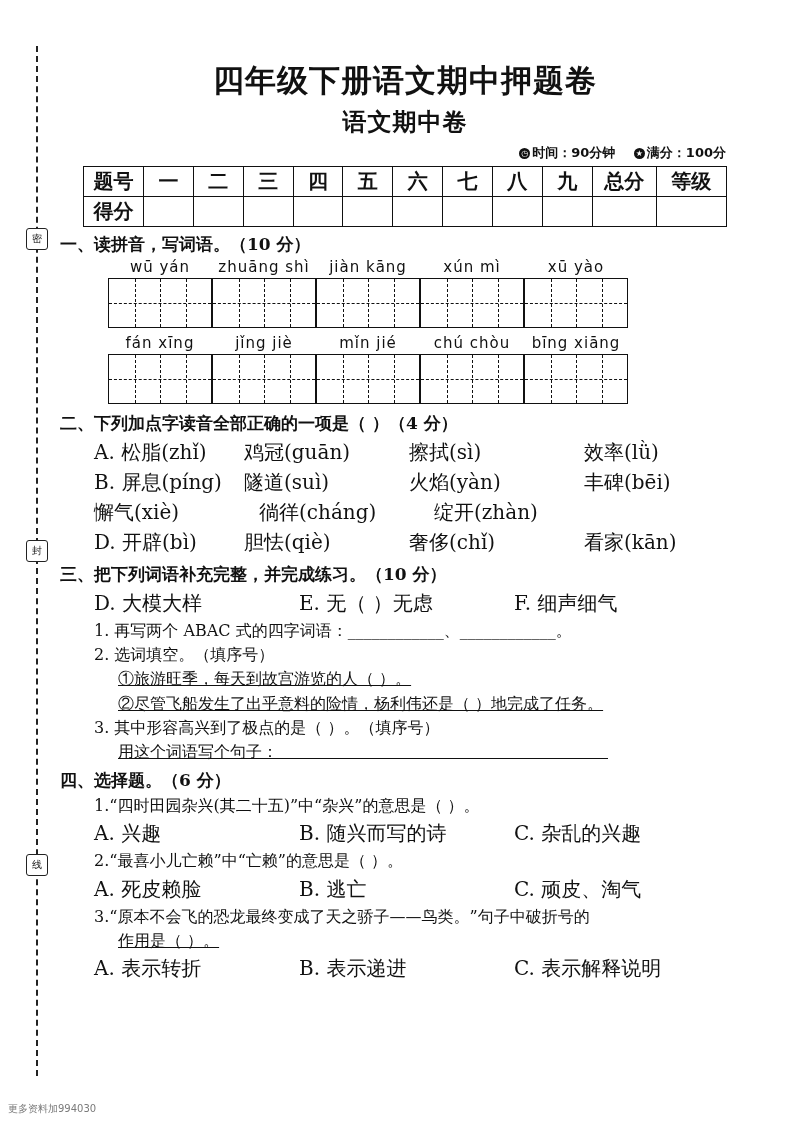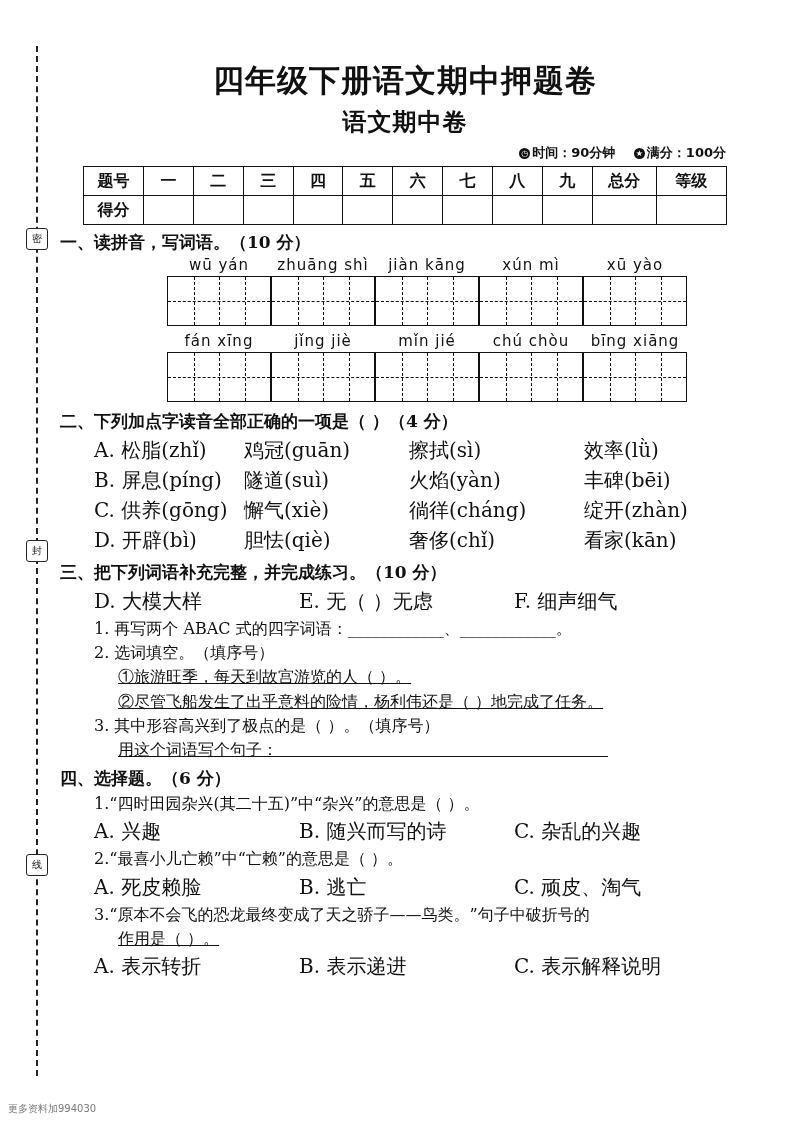--- a/index.html
+++ b/index.html
@@ -66,35 +66,35 @@
   }
   table.scoretable{
     border-collapse:collapse;
     margin:2px auto 6px auto;
     width:644px;
   }
   table.scoretable td{
     border:1.6px solid #111;
     height:26px;
     text-align:center;
-    font-size:16px;
+    font-size:20px;
     font-weight:bold;
     font-family:"DejaVu Serif", serif;
   }
   table.scoretable td.lbl{width:56px;}
   table.scoretable td.num{width:46px;}
   table.scoretable td.tot{width:60px;}
   table.scoretable td.grd{width:66px;}
 
   .sec-title{
     font-size:17px;font-weight:bold;margin:6px 0 2px 0;
     font-family:"DejaVu Serif", serif;
   }
   .pinyin-row{
-    display:flex;justify-content:center;
+    display:flex;justify-content:flex-start;
     margin:2px 0 0 0;
     padding:0 4px 0 48px;
   }
   .pycell{width:104px;}
   .py{
     text-align:center;font-size:15px;
     font-family:"DejaVu Sans", sans-serif;
     letter-spacing:1px;
     margin-bottom:2px;
     white-space:nowrap;
@@ -280,21 +280,20 @@
       <span class="o3">擦拭(sì)</span>
       <span class="o4">效率(lǜ)</span>
     </div>
     <div class="opts">
       <span class="o1">B. 屏息(píng)</span>
       <span class="o2">隧道(suì)</span>
       <span class="o3">火焰(yàn)</span>
       <span class="o4">丰碑(bēi)</span>
     </div>
     <div class="opts">
-      <span class="o1">C. 供养(gōng)</span>
       <span class="o2">懈气(xiè)</span>
       <span class="o3">徜徉(cháng)</span>
       <span class="o4">绽开(zhàn)</span>
     </div>
     <div class="opts">
       <span class="o1">D. 开辟(bì)</span>
       <span class="o2">胆怯(qiè)</span>
       <span class="o3">奢侈(chǐ)</span>
       <span class="o4">看家(kān)</span>
     </div>

